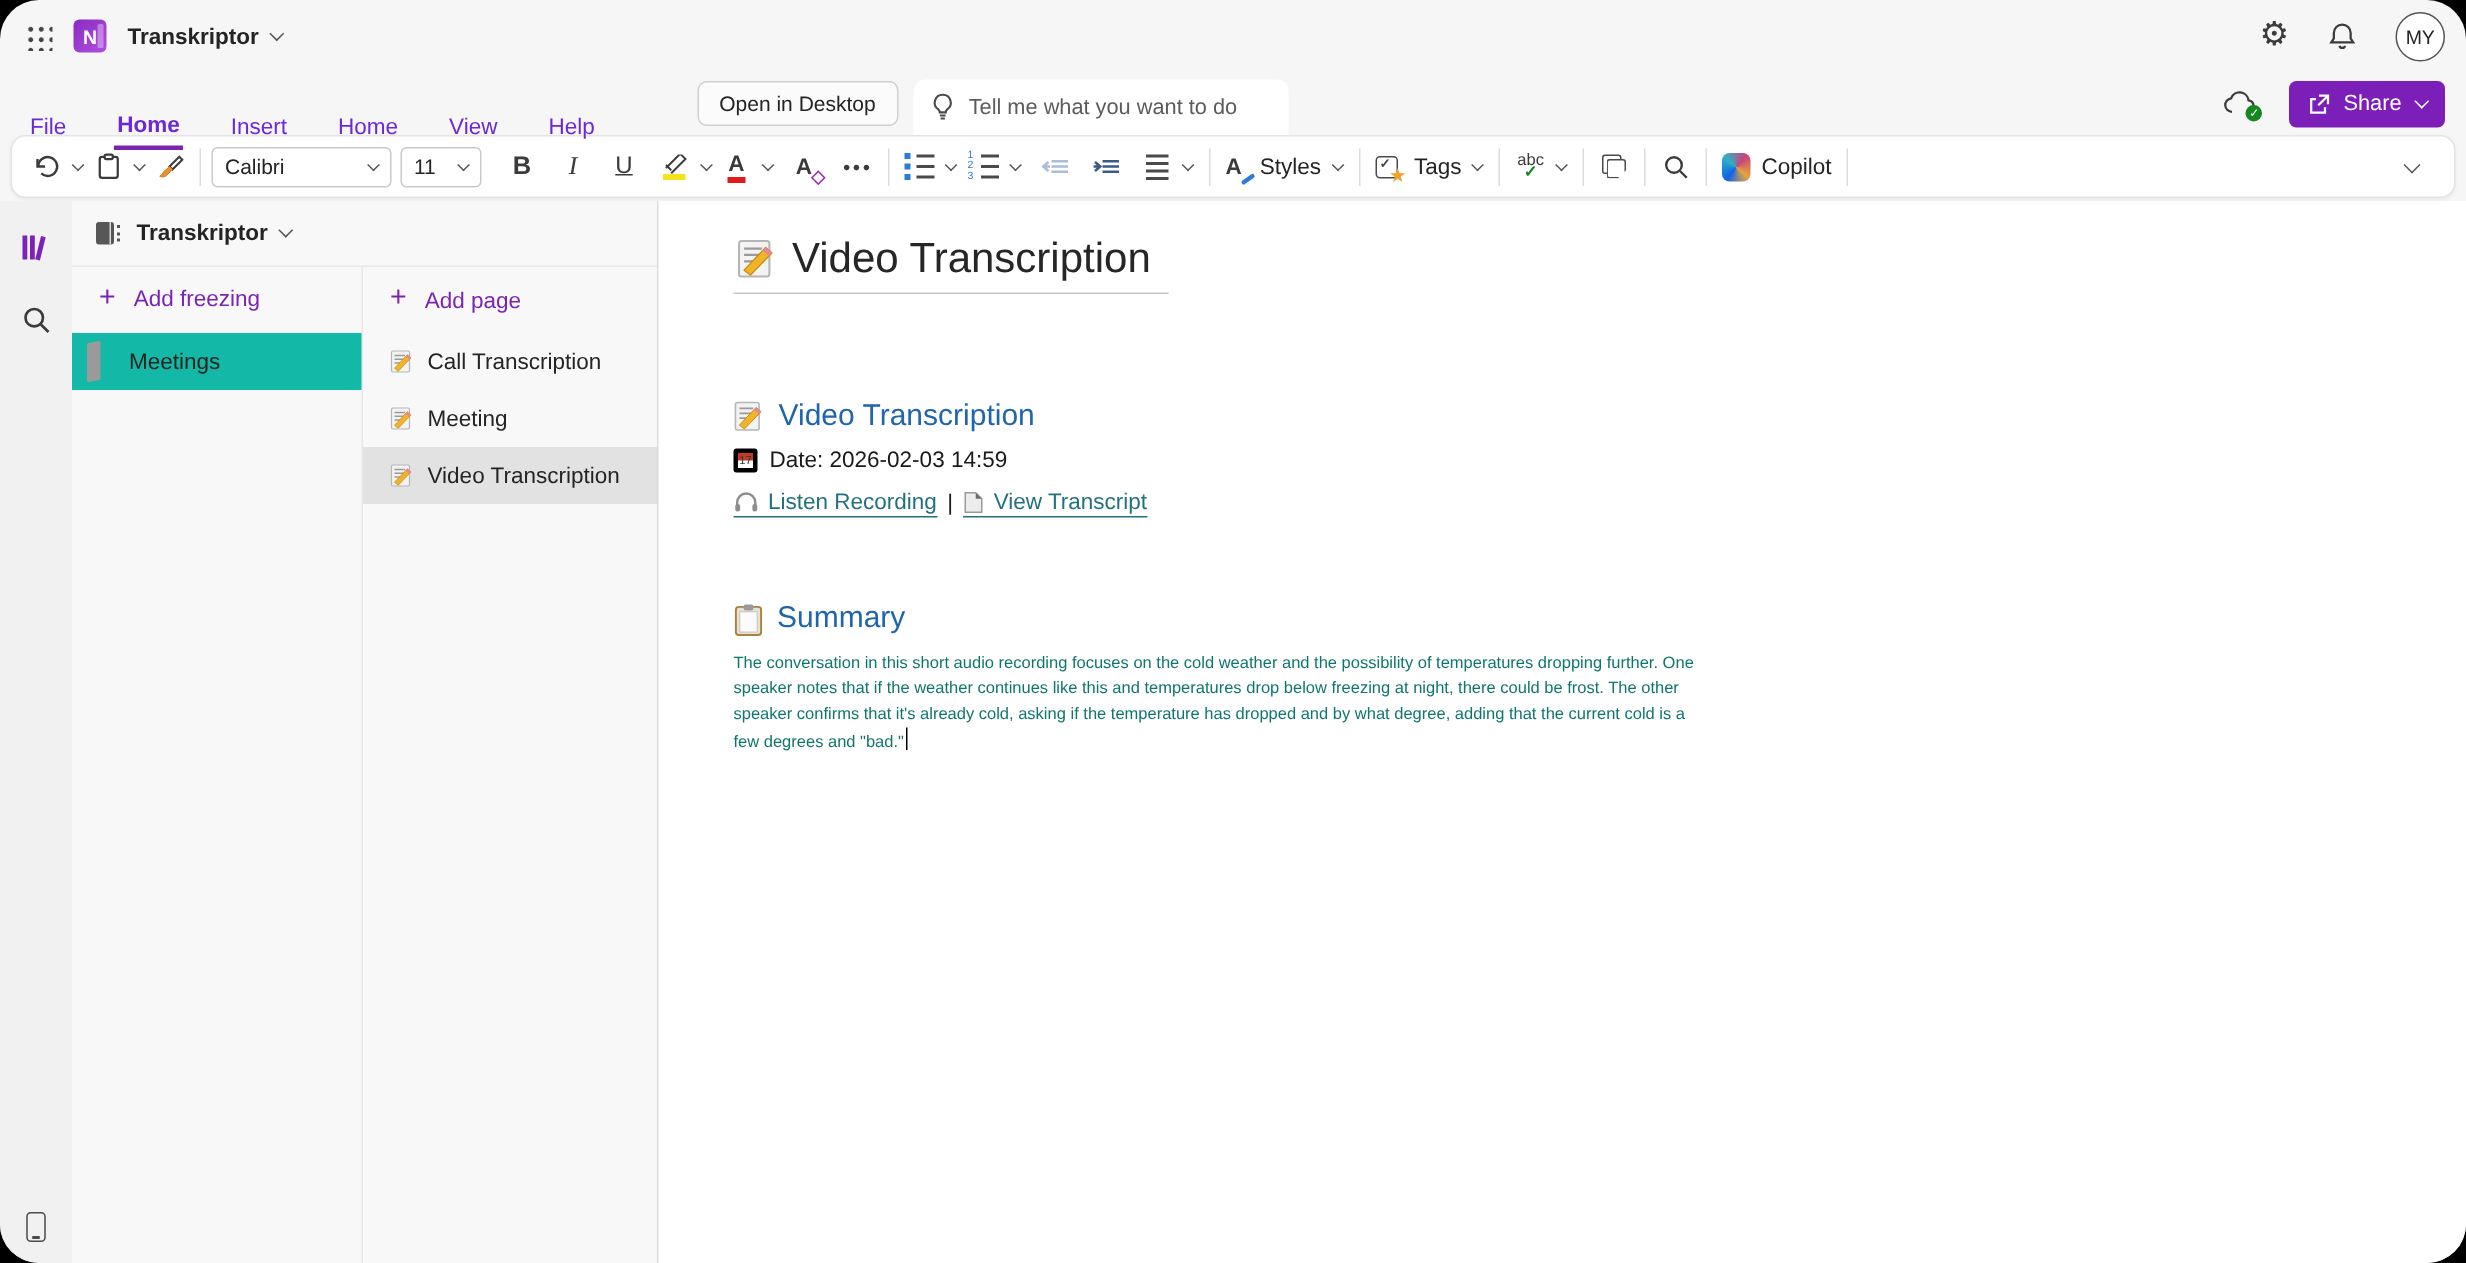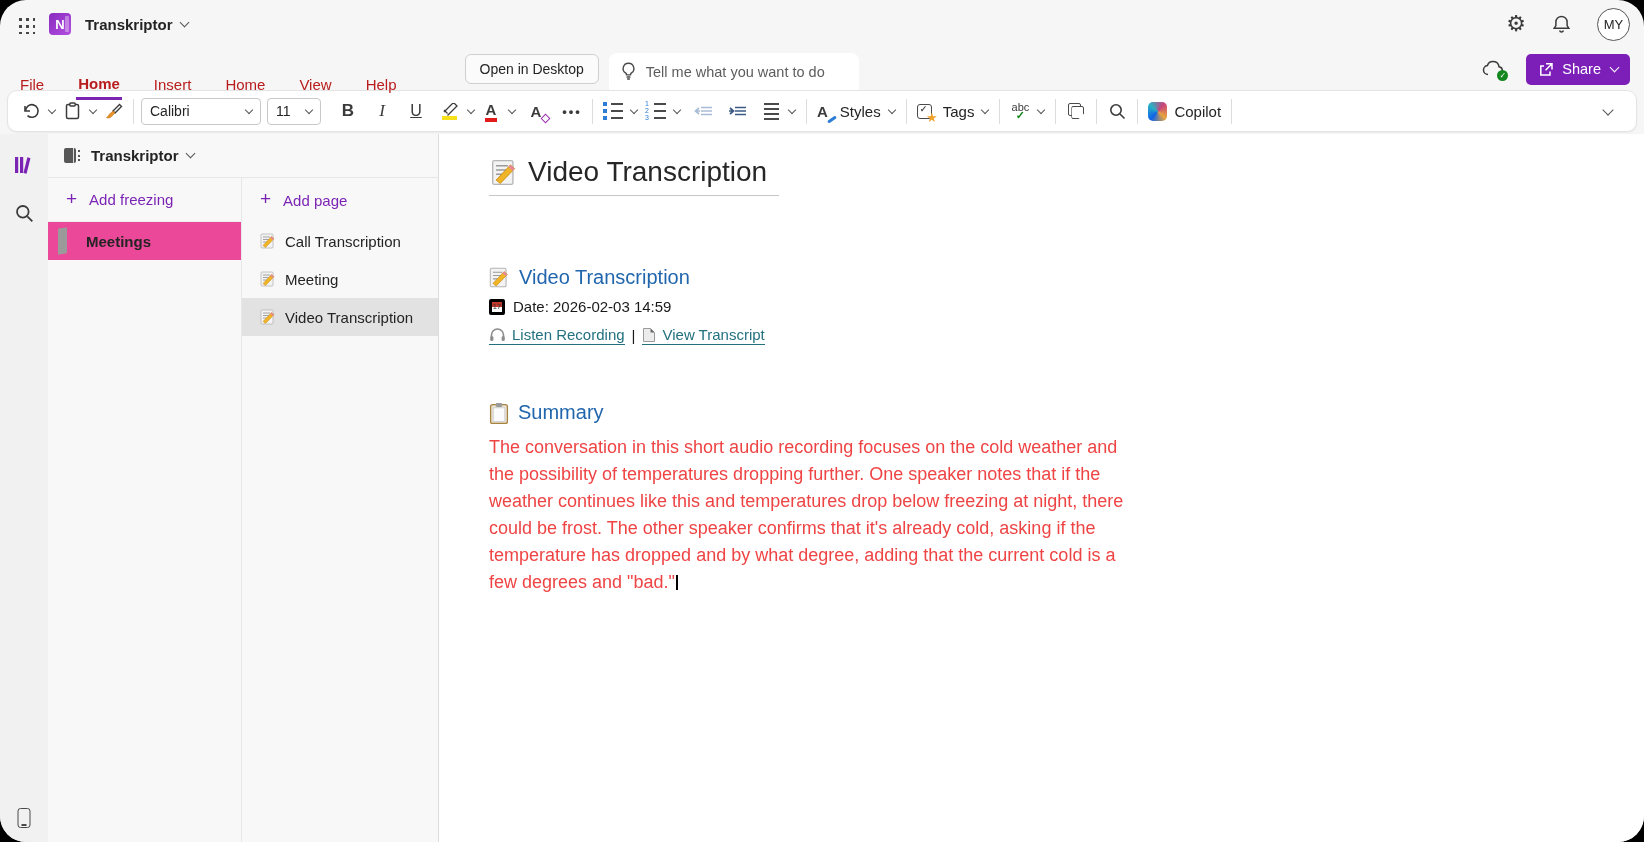--- a/index.html
+++ b/index.html
@@ -19,21 +19,21 @@
   .chev { display:inline-block; width:7px; height:7px; border-right:1.6px solid #555; border-bottom:1.6px solid #555;
     transform:rotate(45deg); margin-left:8px; margin-top:-4px; vertical-align:middle; }
   .chev.white { border-color:#fff; }
   .header-right { margin-left:auto; display:flex; align-items:center; gap:26px; }
   .gear { font-size:22px; color:#3b3b3b; line-height:1; cursor:pointer; font-family:"DejaVu Sans", sans-serif;}
   .avatar { width:33px; height:33px; border-radius:50%; border:1.6px solid #565656; background:#fff;
     display:flex; align-items:center; justify-content:center; font-size:13px; color:#242424; cursor:pointer; }
 
   
   .menu-row { height:42px; display:flex; align-items:center; padding:0 14px 0 18px; }
-  .menu-item { font-size:15px; color:#b91c1c; margin-right:30px; cursor:pointer; padding:9px 2px 6px 2px;margin-top:28px; }
+  .menu-item { font-size:15px; color:#6d28d9; margin-right:30px; cursor:pointer; padding:9px 2px 6px 2px;margin-top:28px; }
   .menu-item.active { font-weight:700; border-bottom:3px solid #7b24b4; padding-bottom:5px; }
   .open-desktop { margin-left:36px; border:1px solid #cfcfcf; background:#fbfbfb; border-radius:6px;
     font-size:14px; color:#242424; padding:6px 14px; cursor:pointer; }
   .tellme { align-self:flex-end; height:37px; width:250px; margin-left:10px; background:#fff;
     border-radius:8px 8px 0 0; display:flex; align-items:center; padding:0 12px; cursor:text; }
   .tellme svg { flex:0 0 auto; }
   .tellme-text { font-size:14.5px; color:#5c5c5c; margin-left:10px; white-space:nowrap; }
   .menu-right { margin-left:auto; display:flex; align-items:center; gap:20px; }
   .share-btn { background:#7b1fb8; color:#fff; border:none; border-radius:5px; height:31px; padding:0 12px;
     display:flex; align-items:center; gap:8px; font-size:14.5px; cursor:pointer; }
@@ -100,37 +100,37 @@
   .nb-ic { position:relative; width:17px; height:17px; }
   .nb-ic .body { position:absolute; left:0; top:1px; width:12px; height:15px; background:#575757; border-radius:2px; }
   .nb-ic .stripe { position:absolute; left:8.5px; top:1px; width:1.6px; height:15px; background:#d9d9d9; }
   .nb-ic .d { position:absolute; left:14px; width:2.4px; height:2.4px; background:#575757; }
   .sb-cols { display:flex; flex:1; min-height:0; }
   .sb-col1 { width:194px; border-right:1px solid #e7e7e7; }
   .sb-col2 { width:196px; }
   .add-row { height:44px; display:flex; align-items:center; padding-left:18px; color:#7b24b4; font-size:15px; cursor:pointer; border-bottom:1px solid #eee; }
   .add-row .plus { font-size:19px; font-weight:400; margin-right:12px; margin-top:-2px; }
   .sec-row { height:38px; display:flex; align-items:center; padding-left:10px; font-size:15px; color:#242424; cursor:pointer; }
-  .sec-row.selected { background:#ec4899;font-weight:bold; }
+  .sec-row.selected { background:#14b8a6; }
   .sec-marker { width:9px; height:26px; background:#9a9a9a; transform:skewY(-10deg); border-radius:1px; margin-right:19px; }
   .page-row { height:38px; display:flex; align-items:center; padding-left:18px; font-size:15px; color:#242424; cursor:pointer; gap:9px; }
   .page-row.selected { background:#e2e2e2; }
 
   .canvas { flex:1; background:#fff; border-left:1px solid #dcdcdc; padding:18px 0 0 50px; overflow:hidden; }
   .page-title-wrap { display:inline-flex; align-items:center; gap:10px; border-bottom:1px solid #c6c6c6; padding:4px 12px 7px 2px; min-width:278px; cursor:text; }
   .page-title { font-size:28px; color:#262626; }
   .content { margin-top:70px; }
   .h-blue { display:flex; align-items:center; gap:9px; font-size:20px; color:#2166ad; cursor:text; }
   .date-line { display:flex; align-items:center; gap:8px; margin-top:9px; font-size:15px; color:#1a1a1a; cursor:text; }
   .date-label { font-weight:400; }
   .links-line { display:flex; align-items:center; margin-top:11px; font-size:15px; }
   .tlink { display:inline-flex; align-items:center; gap:6px; color:#22717f; border-bottom:1.2px solid #22717f; padding-bottom:1px; cursor:pointer; }
   .link-sep { color:#1a1a1a; margin:0 7px; }
   .summary-h { margin-top:56px; }
-  .summary-p { margin-top:10px; width:652px; font-size:18px; line-height:27px; color:#ef4444; cursor:text; }
+  .summary-p { margin-top:10px; width:652px; font-size:11px; line-height:17px; color:#0f766e; cursor:text; }
   .caret { display:inline-block; width:1.6px; height:15px; background:#000; vertical-align:-2px; margin-left:1px; }
 
   
   .cal-ic { position:relative; width:16px; height:16px; border:3px solid #000000; border-radius:2px; background:#fdfdfd; overflow:hidden; flex:0 0 auto; }
   .cal-ic .top { position:absolute; top:0; left:0; right:0; height:5px; background:#c0392b; }
   .cal-ic .num { position:absolute; bottom:0; left:0; right:0; text-align:center; font-size:7.5px; color:#333; line-height:10px; }
   svg { display:block; }
 </style>
 </head>
 <body>

